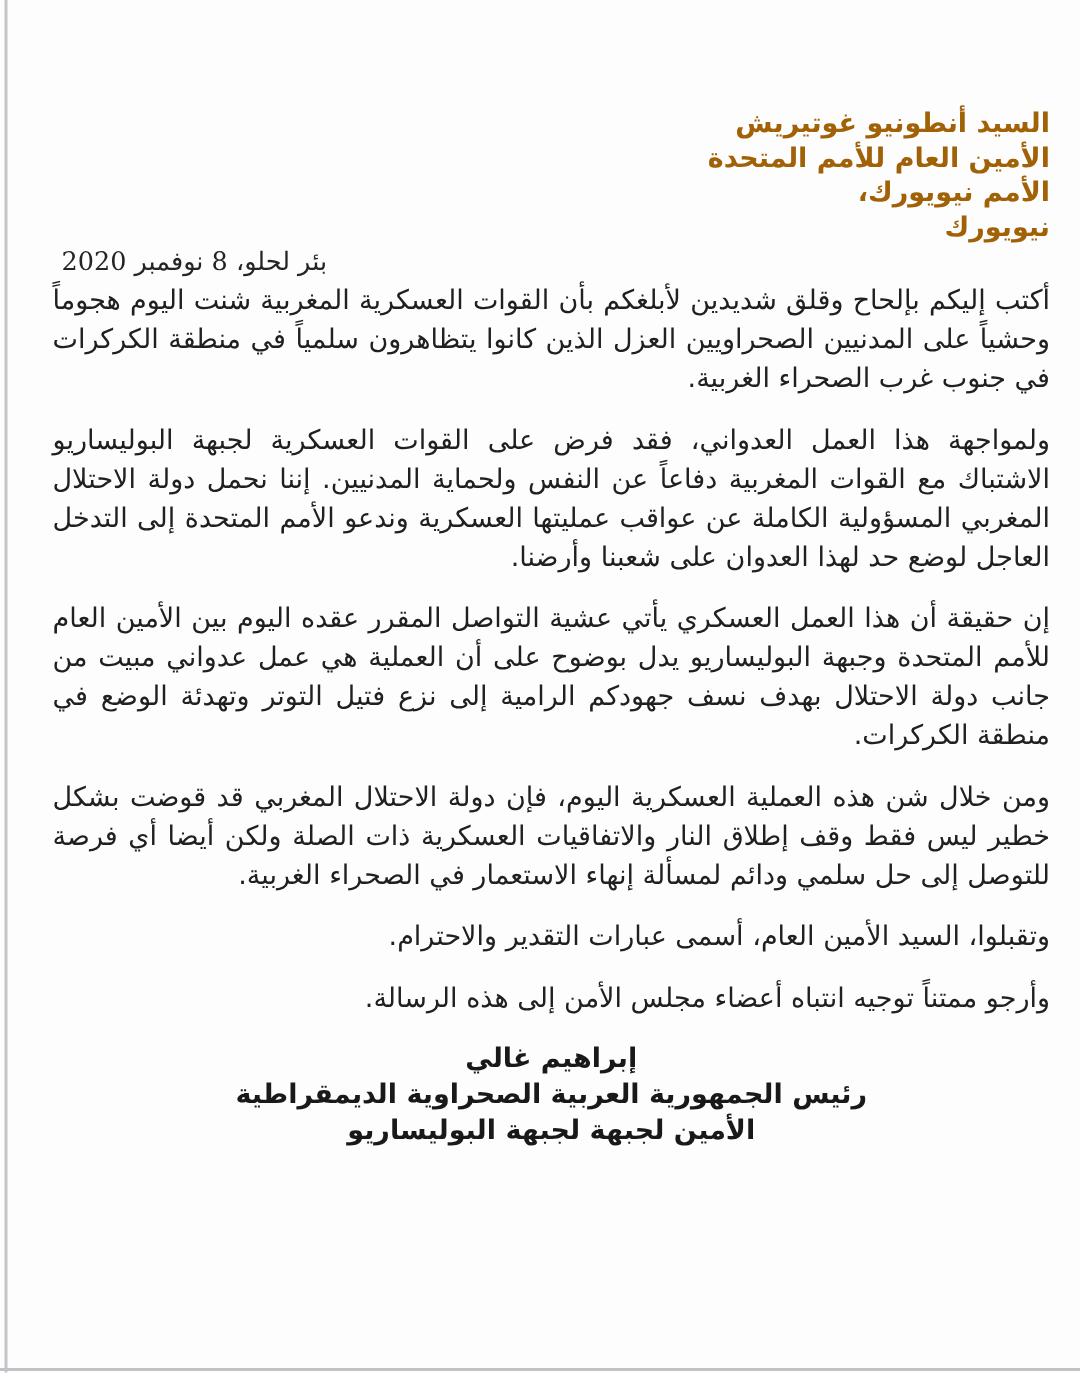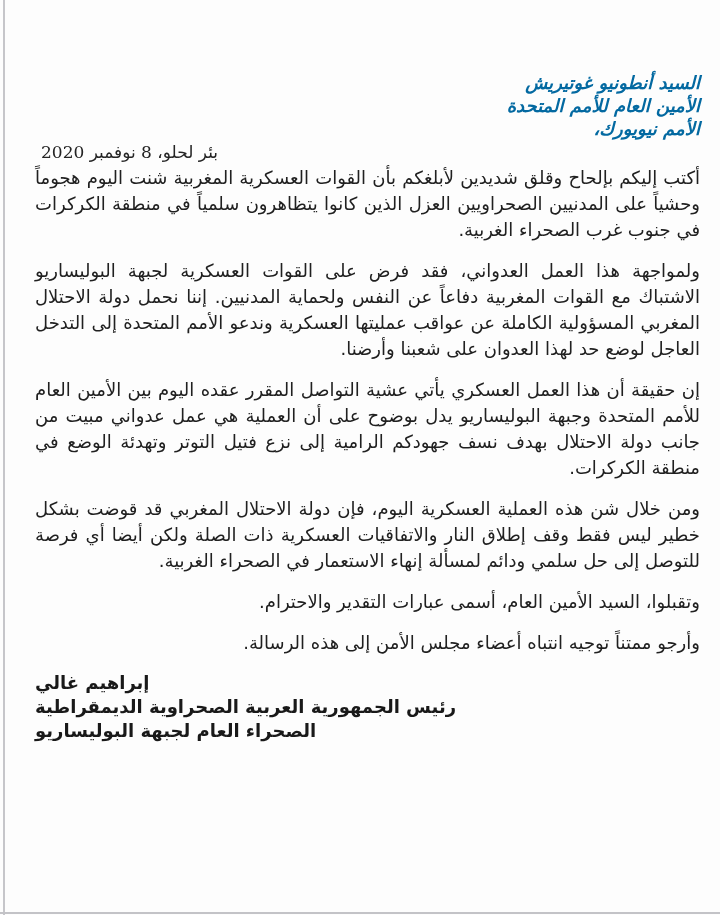--- a/index.html
+++ b/index.html
@@ -42,22 +42,21 @@
     left: 0;
     right: 0;
     padding: 71px 20px 0 35px;
     direction: rtl;
   }
   .recipient {
     font-weight: bold;
     font-size: 18px;
     line-height: 23px;
     text-align: right;
-    color: #0369a1;
-    font-style: italic;
+    color: #a16207;
   }
   .dateline {
     direction: rtl;
     text-align: left;
     font-size: 17px;
     line-height: 25px;
     padding-left: 6px;
     font-family: "DejaVu Serif", "DejaVu Sans", sans-serif;
     color: #242424;
   }
@@ -68,50 +67,51 @@
     text-align: justify;
     color: #202020;
   }
   .body-paragraphs p.first {
   }
   .signature {
     margin-top: 12px;
     font-weight: bold;
     font-size: 18px;
     line-height: 24px;
-    text-align: left;
+    text-align: center;
     color: #191919;
   }
 </style>
 </head>
 <body>
 
 <div class="page">
   <div class="edge-left"></div>
   <div class="edge-bottom"></div>
 
   <div class="letter" dir="rtl" lang="ar">
 
     <div class="recipient">
       <div>السيد أنطونيو غوتيريش</div>
       <div>الأمين العام للأمم المتحدة</div>
       <div>الأمم نيويورك،</div>
+      <div>نيويورك</div>
     </div>
 
     <div class="dateline">بئر لحلو، 8 نوفمبر 2020</div>
 
     <div class="body-paragraphs">
       <p class="first">أكتب إليكم بإلحاح وقلق شديدين لأبلغكم بأن القوات العسكرية المغربية شنت اليوم هجوماً وحشياً على المدنيين الصحراويين العزل الذين كانوا يتظاهرون سلمياً في منطقة الكركرات في جنوب غرب الصحراء الغربية.</p>
       <p>ولمواجهة هذا العمل العدواني، فقد فرض على القوات العسكرية لجبهة البوليساريو الاشتباك مع القوات المغربية دفاعاً عن النفس ولحماية المدنيين. إننا نحمل دولة الاحتلال المغربي المسؤولية الكاملة عن عواقب عمليتها العسكرية وندعو الأمم المتحدة إلى التدخل العاجل لوضع حد لهذا العدوان على شعبنا وأرضنا.</p>
       <p>إن حقيقة أن هذا العمل العسكري يأتي عشية التواصل المقرر عقده اليوم بين الأمين العام للأمم المتحدة وجبهة البوليساريو يدل بوضوح على أن العملية هي عمل عدواني مبيت من جانب دولة الاحتلال بهدف نسف جهودكم الرامية إلى نزع فتيل التوتر وتهدئة الوضع في منطقة الكركرات.</p>
       <p>ومن خلال شن هذه العملية العسكرية اليوم، فإن دولة الاحتلال المغربي قد قوضت بشكل خطير ليس فقط وقف إطلاق النار والاتفاقيات العسكرية ذات الصلة ولكن أيضا أي فرصة للتوصل إلى حل سلمي ودائم لمسألة إنهاء الاستعمار في الصحراء الغربية.</p>
       <p>وتقبلوا، السيد الأمين العام، أسمى عبارات التقدير والاحترام.</p>
       <p>وأرجو ممتناً توجيه انتباه أعضاء مجلس الأمن إلى هذه الرسالة.</p>
     </div>
 
     <div class="signature">
       <div>إبراهيم غالي</div>
       <div>رئيس الجمهورية العربية الصحراوية الديمقراطية</div>
-      <div>الصحراء العام لجبهة البوليساريو</div>
+      <div>الأمين لجبهة لجبهة البوليساريو</div>
     </div>
 
   </div>
 </div>
 
 </body></html>

